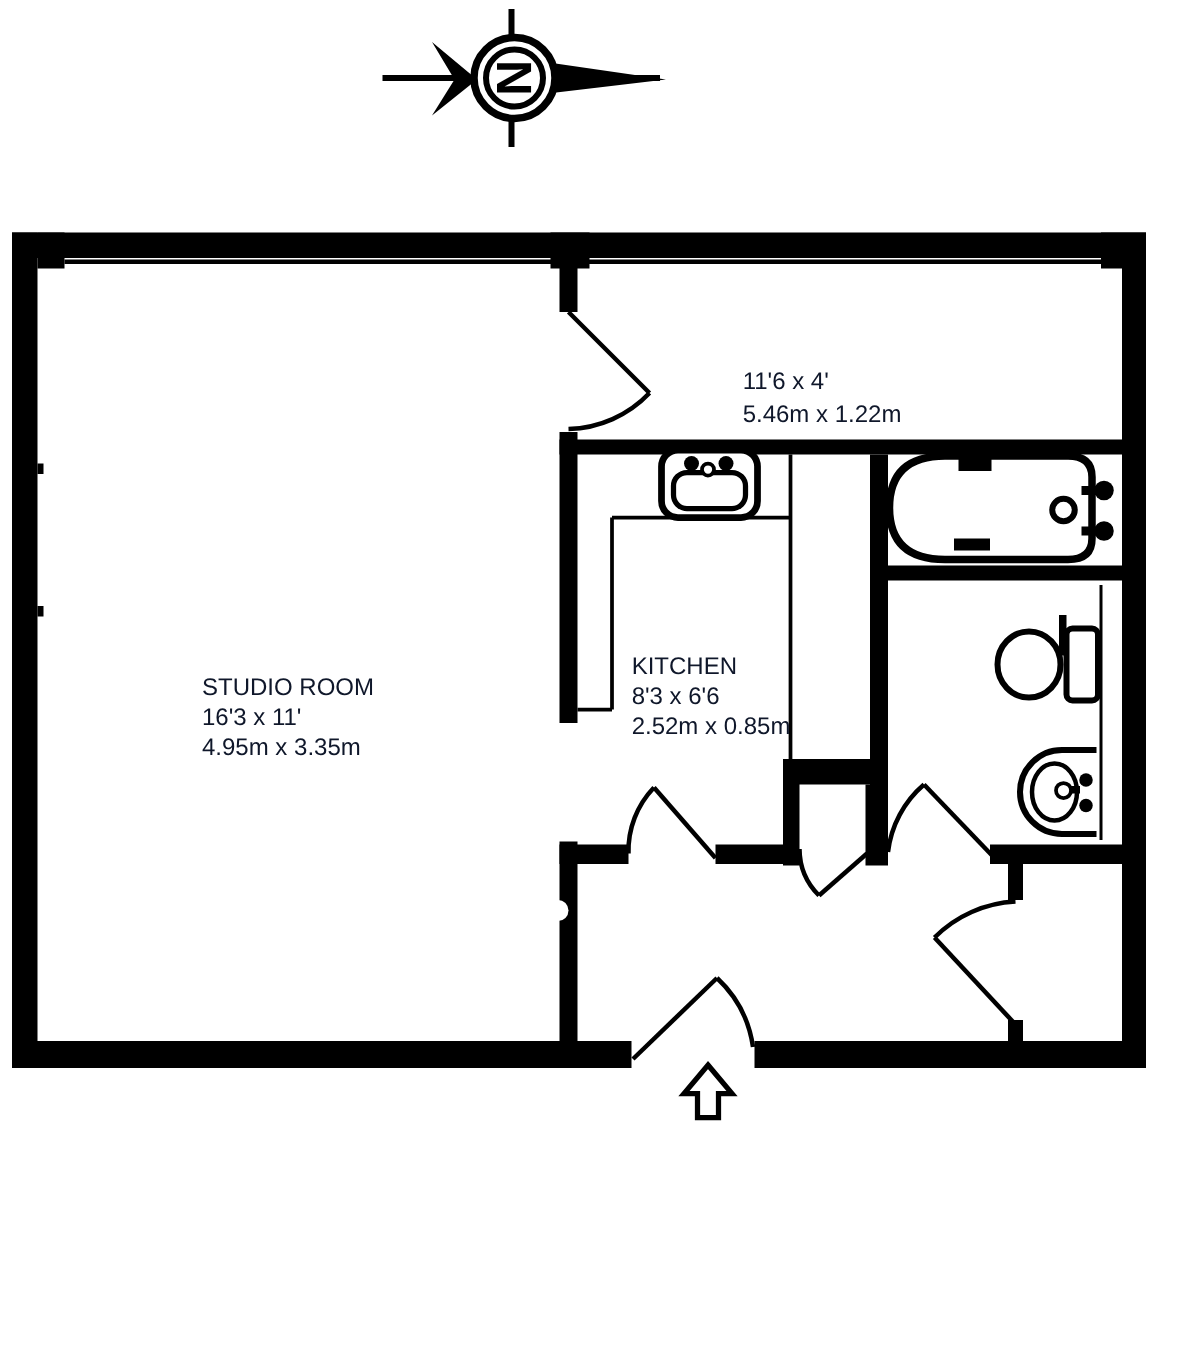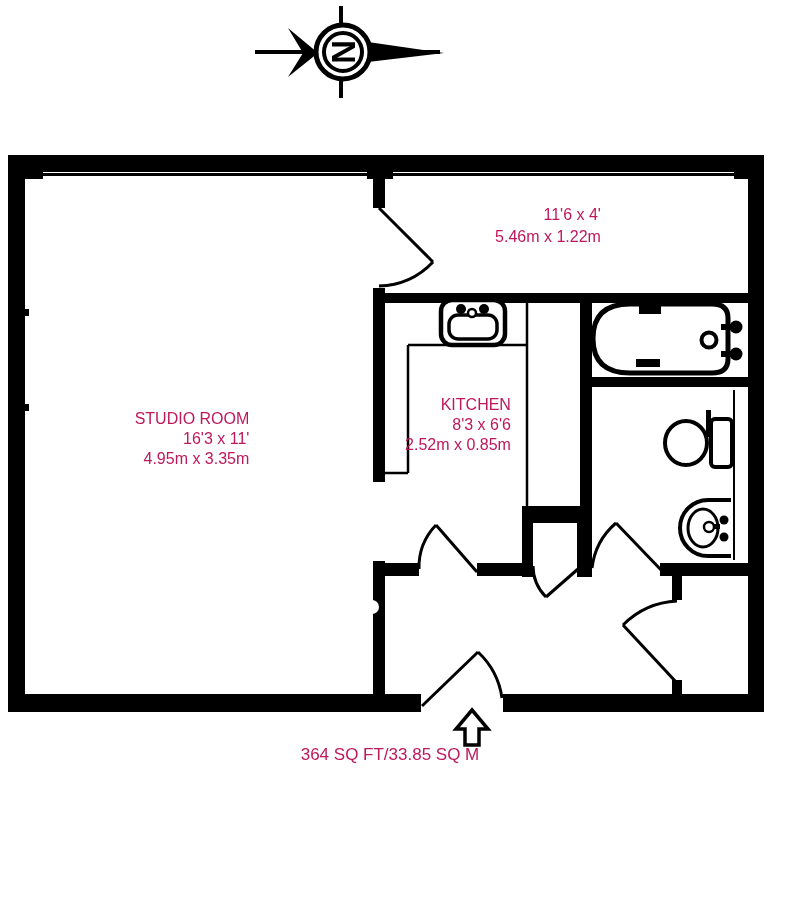--- a/index.html
+++ b/index.html
@@ -8,23 +8,24 @@
     width:792px;height:900px;
     background:#fff;
     font-family:"Liberation Sans", sans-serif;
     color:#000;
     overflow:hidden;
   }
   #plan-svg{position:absolute;left:0;top:0;}
   .label{
     position:absolute;
     transform:translateX(-50%);
-    text-align:right;
+    text-align:left;
     white-space:nowrap;
-    color:#be185d;
+    color:#0f172a;
+    margin-top:40px;
   }
   .room-label{font-size:16px;line-height:20px;}
   .hall-label{font-size:16px;line-height:22px;}
   .footer-label{font-size:17px;line-height:27px;}
   .compass-n{
     position:absolute;
     left:343px;top:52px;
     transform:translate(-50%,-50%) rotate(90deg);
     font-size:33px;font-weight:bold;line-height:1;
   }
@@ -175,23 +176,22 @@
     <div>11'6 x 4'</div>
     <div>5.46m x 1.22m</div>
   </div>
 
   <div class="label room-label" style="left:192px;top:409px;">
     <div>STUDIO ROOM</div>
     <div>16'3 x 11'</div>
     <div>4.95m x 3.35m</div>
   </div>
 
-  <div class="label room-label" style="left:458px;top:395px;">
+  <div class="label room-label" style="left:474px;top:395px;">
     <div>KITCHEN</div>
     <div>8'3 x 6'6</div>
     <div>2.52m x 0.85m</div>
   </div>
 
   <div class="label footer-label" style="left:390px;top:741px;">
-    <div>364 SQ FT/33.85 SQ M</div>
   </div>
 
 </div>
 
 </body></html>

